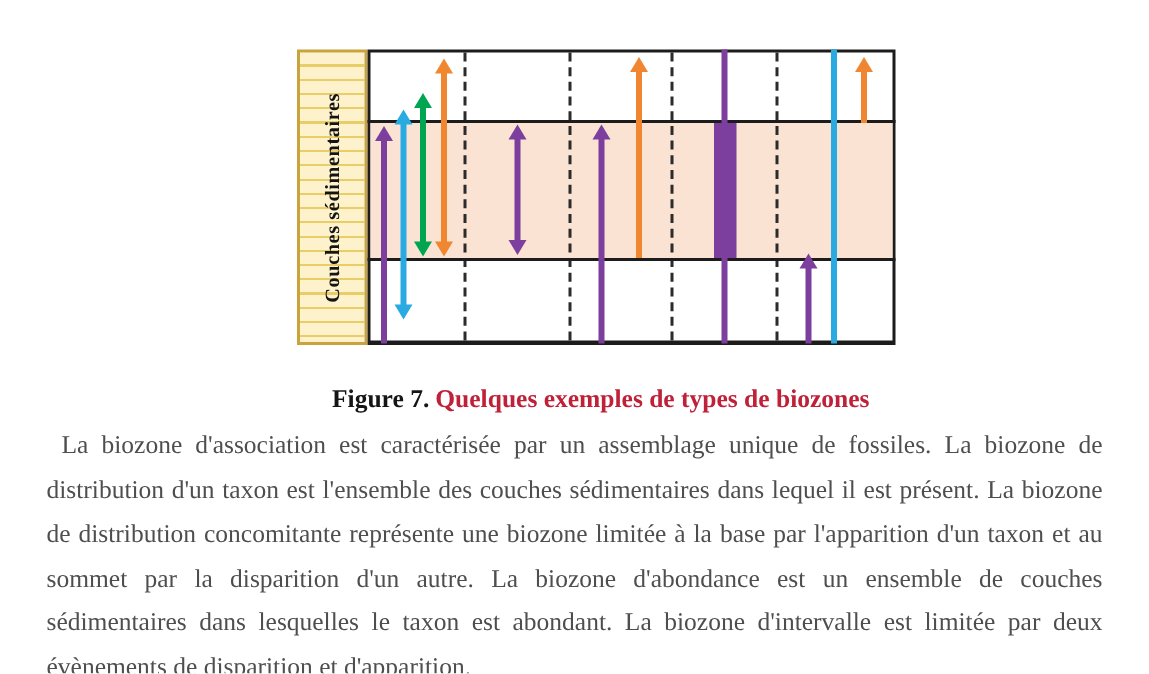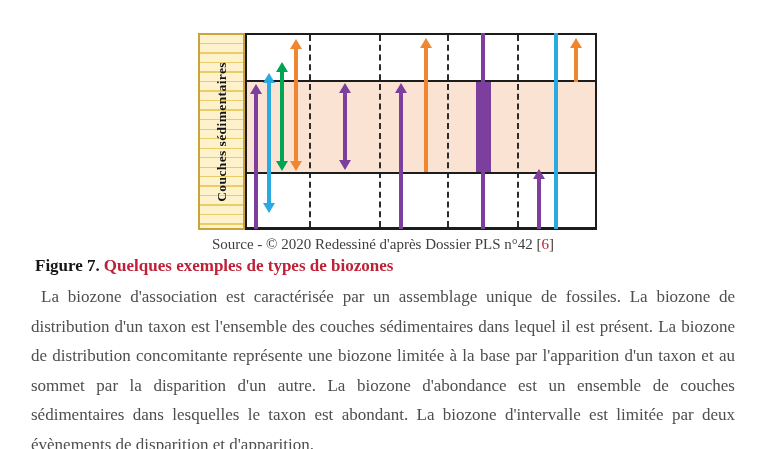--- a/index.html
+++ b/index.html
@@ -18,21 +18,21 @@
   #box{box-sizing:border-box;background:#ffffff;border:2px solid #1c1c1c;border-bottom-width:3px;}
   .separator{position:absolute;width:0;border-left:2px dashed #2b2b2b;}
   .band-line{position:absolute;height:2px;}
   
   .shaft{position:absolute;}
   .head{position:absolute;width:0;height:0;border-left:6px solid transparent;border-right:6px solid transparent;}
   .bulge{position:absolute;}
   
   #source-line{position:absolute;left:0;right:0;text-align:center;font-size:15px;color:#3e3e3e;}
   #source-line .ref{color:var(--accent,#bf2138);}
-  #caption{position:absolute;left:0;right:0;text-align:left;font-weight:bold;font-size:17px;color:#151515;padding-left:35px;}
+  #caption{position:absolute;left:0;right:0;text-align:center;font-weight:bold;font-size:17px;color:#151515;padding-left:35px;}
   #caption .title{color:var(--accent,#bf2138);margin-left:4px;}
   #body-text{
     position:absolute;left:0;right:0;margin:0;padding:0 31px;
     text-align:justify;font-size:17px;line-height:29.5px;color:#4e4e4e;text-indent:10px;
   }
 </style>
 </head>
 <body>
 
 <div class="page">
@@ -76,19 +76,18 @@
       <div class="head" style="border-bottom: 10px solid rgb(240, 134, 47); left: 420px; top: 38px;"></div>
       <div class="shaft" style="background: rgb(125, 63, 157); left: 481px; top: 33px; width: 4px; height: 196px;"></div>
       <div class="bulge" style="background: rgb(125, 63, 157); left: 476px; top: 82px; width: 15px; height: 90px;"></div>
       <div class="shaft" style="background: rgb(125, 63, 157); left: 537px; top: 177px; width: 4px; height: 52px;"></div>
       <div class="head" style="border-bottom: 10px solid rgb(125, 63, 157); left: 533px; top: 169px;"></div>
       <div class="shaft" style="background: rgb(41, 171, 226); left: 554px; top: 33px; width: 4px; height: 196px;"></div>
       <div class="shaft" style="background: rgb(240, 134, 47); left: 574px; top: 46px; width: 4px; height: 36px;"></div>
       <div class="head" style="border-bottom: 10px solid rgb(240, 134, 47); left: 570px; top: 38px;"></div>
     </div>
 
-  <div id="source-line" style="top: 236px; color: rgb(62, 62, 62);"><span>Source - © 2020 Redessiné d'après Dossier PLS n°42 [</span><span class="ref">6</span><span>]</span></div>
 
   <div id="caption" style="top: 256px;"><span class="cap-label">Figure 7.</span><span class="title">Quelques exemples de types de biozones</span></div>
 
   <p id="body-text" style="top: 282px; color: rgb(78, 78, 78);">La biozone d'association est caractérisée par un assemblage unique de fossiles. La biozone de distribution d'un taxon est l'ensemble des couches sédimentaires dans lequel il est présent. La biozone de distribution concomitante représente une biozone limitée à la base par l'apparition d'un taxon et au sommet par la disparition d'un autre. La biozone d'abondance est un ensemble de couches sédimentaires dans lesquelles le taxon est abondant. La biozone d'intervalle est limitée par deux évènements de disparition et d'apparition.</p>
 
 </div>
 
 </body></html>

